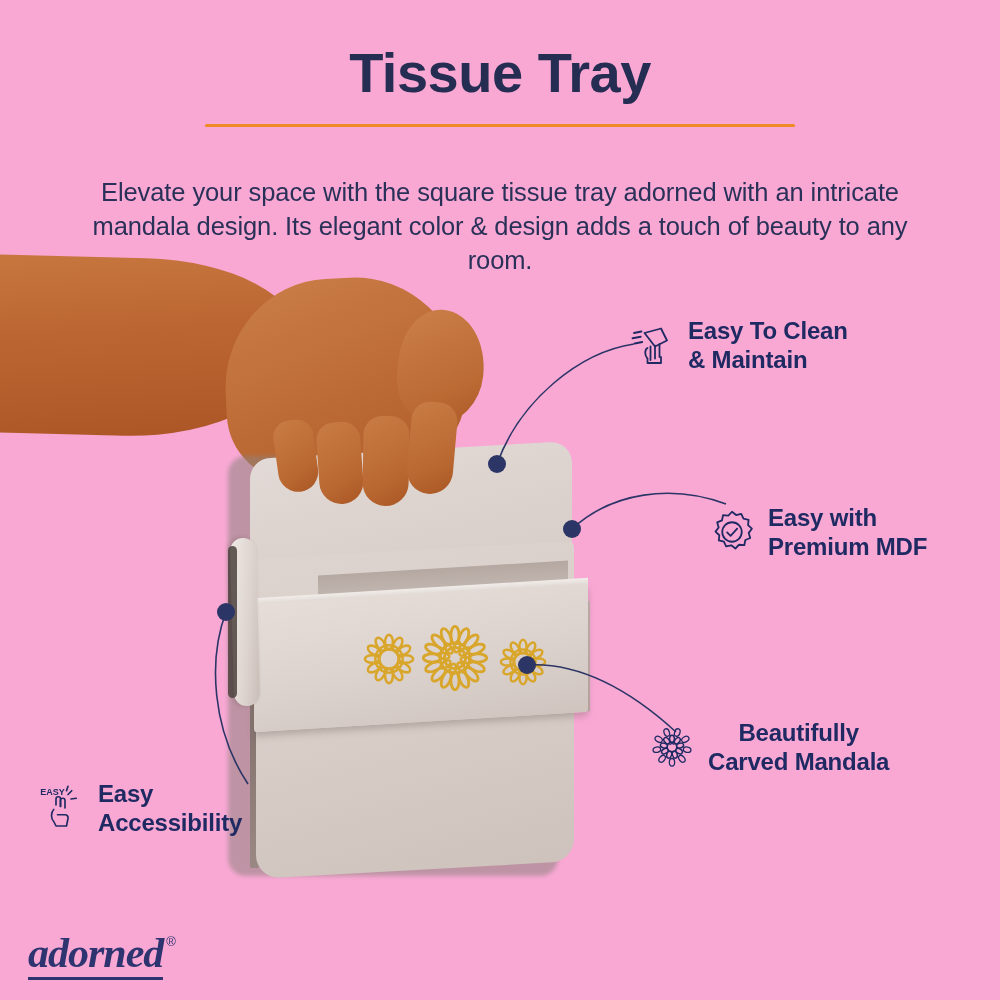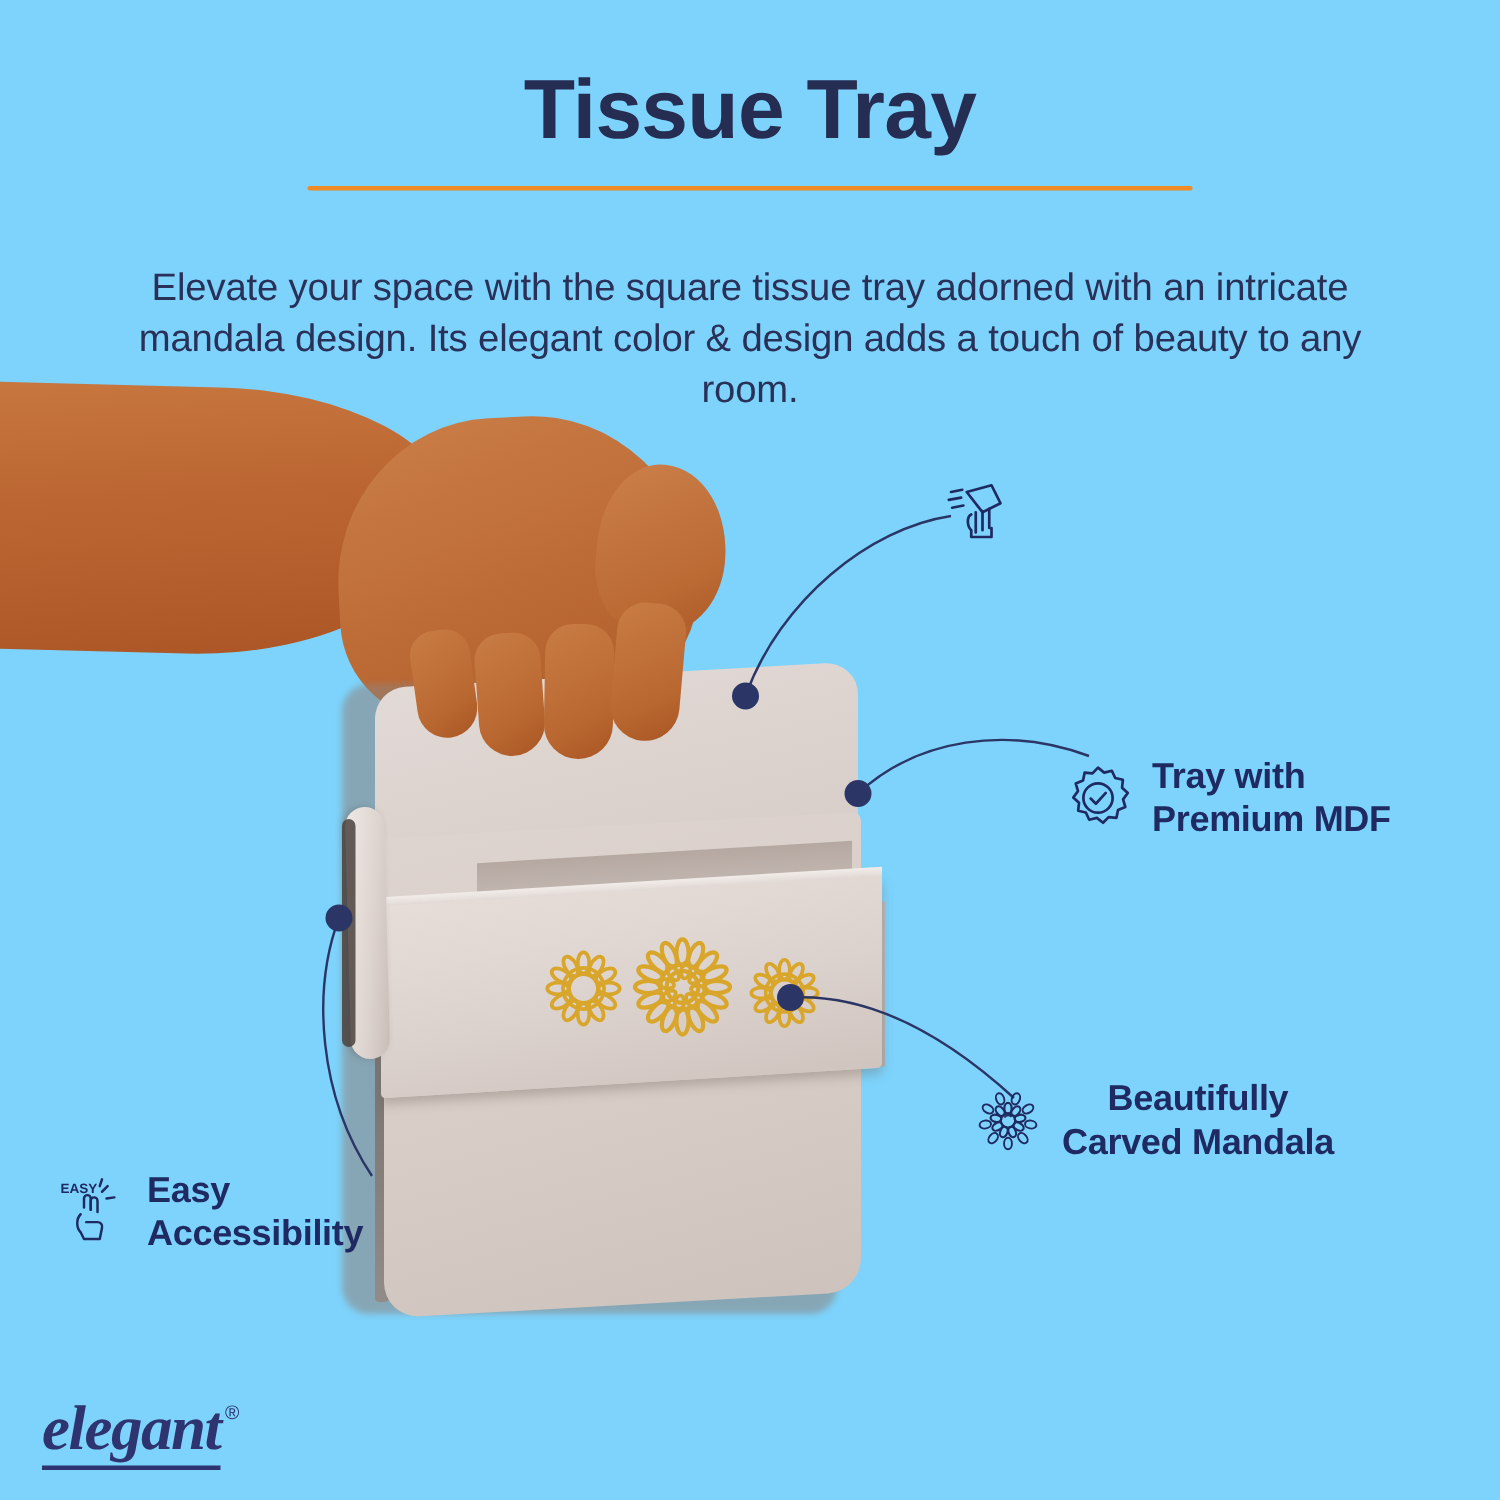--- a/index.html
+++ b/index.html
@@ -10,21 +10,21 @@
     width: 1000px;
     height: 1000px;
     background: #eaebed;
     font-family: "Liberation Sans", sans-serif;
     overflow: hidden;
   }
   #stage {
     position: relative;
     width: 1000px;
     height: 1000px;
-    background: #7dd3fc;
+    background: #f9a8d4;
     overflow: hidden;
   }
 
   
   #header-block {
     position: absolute;
     left: 0;
     top: 0;
     width: 1000px;
     height: 250px;
@@ -422,31 +422,33 @@
 
   <div class="feature" id="feature-clean">
     <span class="feature-icon">
       <svg width="48" height="48" viewBox="0 0 64 64" fill="none" stroke="#1f2a63" stroke-width="2.4" stroke-linecap="round" stroke-linejoin="round">
         <path d="M22 16 L44 10 L52 26 L36 34 Z"></path>
         <path d="M30 34 L30 52 M36 33 L36 50 M42 31 L42 48"></path>
         <path d="M26 36 C22 38 22 46 26 50 L26 56 L44 56 L44 48"></path>
         <path d="M8 16 L18 14 M6 23 L17 21 M9 30 L19 28"></path>
       </svg>
     </span>
+    <span class="feature-label">Easy To Clean
+&amp; Maintain</span>
   </div>
 
   <div class="feature" id="feature-mdf">
     <span class="feature-icon">
       <svg width="48" height="48" viewBox="0 0 64 64" fill="none" stroke="#1f2a63" stroke-width="2.4" stroke-linecap="round" stroke-linejoin="round">
         <path d="M32 5 l5.5 4.4 6.8-1.6 3 6.4 6.8 1.6 -0.7 7 5.1 4.8 -4.2 5.6 2 6.8 -6.5 2.7 -1.4 6.9 -7-0.6 -4.9 5 -5.5-4.3 -6.8 1.6 -3-6.4 -6.8-1.6 0.7-7 -5.1-4.8 4.2-5.6 -2-6.8 6.5-2.7 1.4-6.9 7 0.6 z"></path>
         <circle cx="32" cy="32" r="13"></circle>
         <path d="M25.5 32.5 l4.6 4.6 8.8 -9.6"></path>
       </svg>
     </span>
-    <span class="feature-label">Tray with
+    <span class="feature-label">Easy with
 Premium MDF</span>
   </div>
 
   <div class="feature" id="feature-mandala">
     <span class="feature-icon">
       <svg width="48" height="48" viewBox="0 0 100 100" fill="none" stroke="#1f2a63" stroke-width="3">
         <circle cx="50" cy="50" r="10"></circle>
         <path d="M45 46 a6 6 0 0 1 10 -1" stroke-width="2.6"></path>
         <g>
           <ellipse cx="50" cy="33" rx="5" ry="7.5"></ellipse>
@@ -484,17 +486,17 @@
         <path d="M30 30 L30 22 a3 3 0 0 1 6 0 L36 32"></path>
         <path d="M21 34 C17 38 17 46 21 50 L24 56 L38 56 L40 46 a4 4 0 0 0 -4 -5 L26 41"></path>
         <path d="M40 14 L45 9 M44 20 L51 19 M38 9 L40 3"></path>
       </svg>
     </span>
     <span class="feature-label">Easy
 Accessibility</span>
   </div>
 
   <div id="brand-logo">
-    <span id="brand-wordmark">elegant</span>
+    <span id="brand-wordmark">adorned</span>
     <span id="brand-trademark">®</span>
   </div>
 
 </div>
 
 </body></html>

